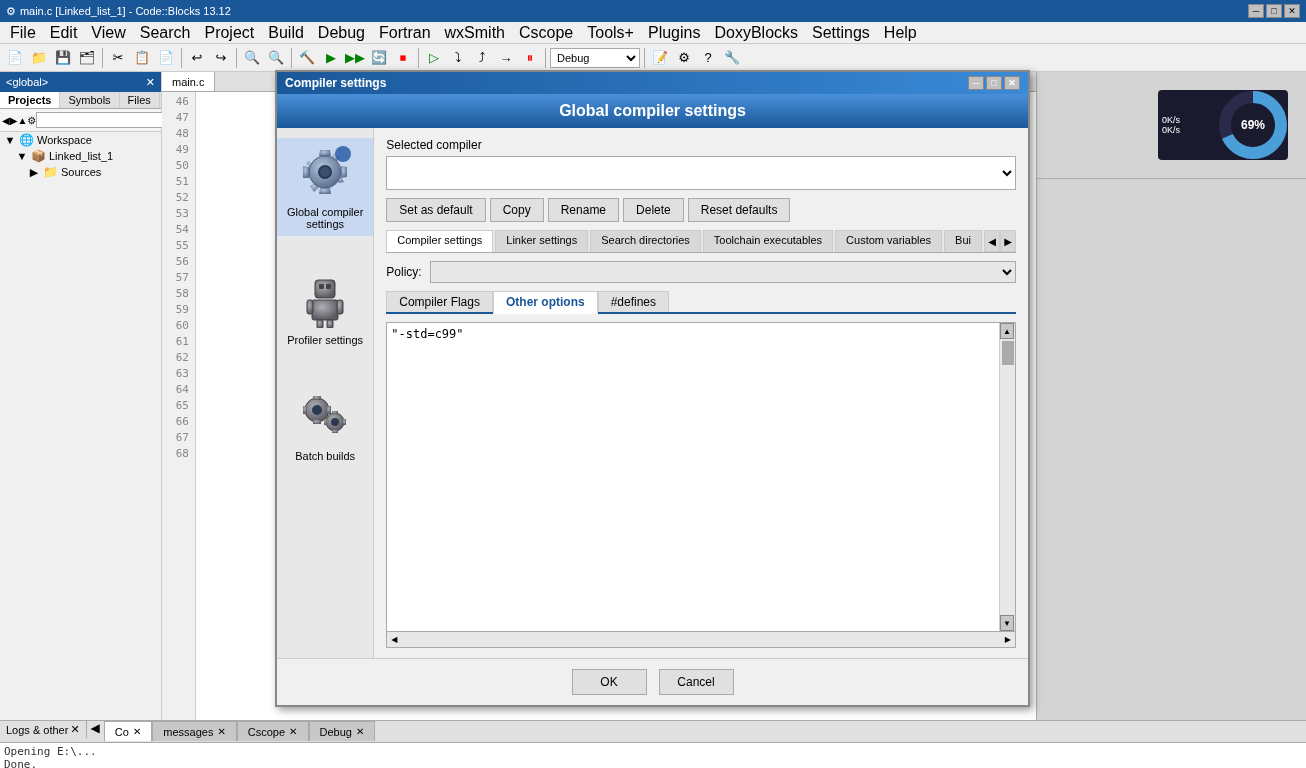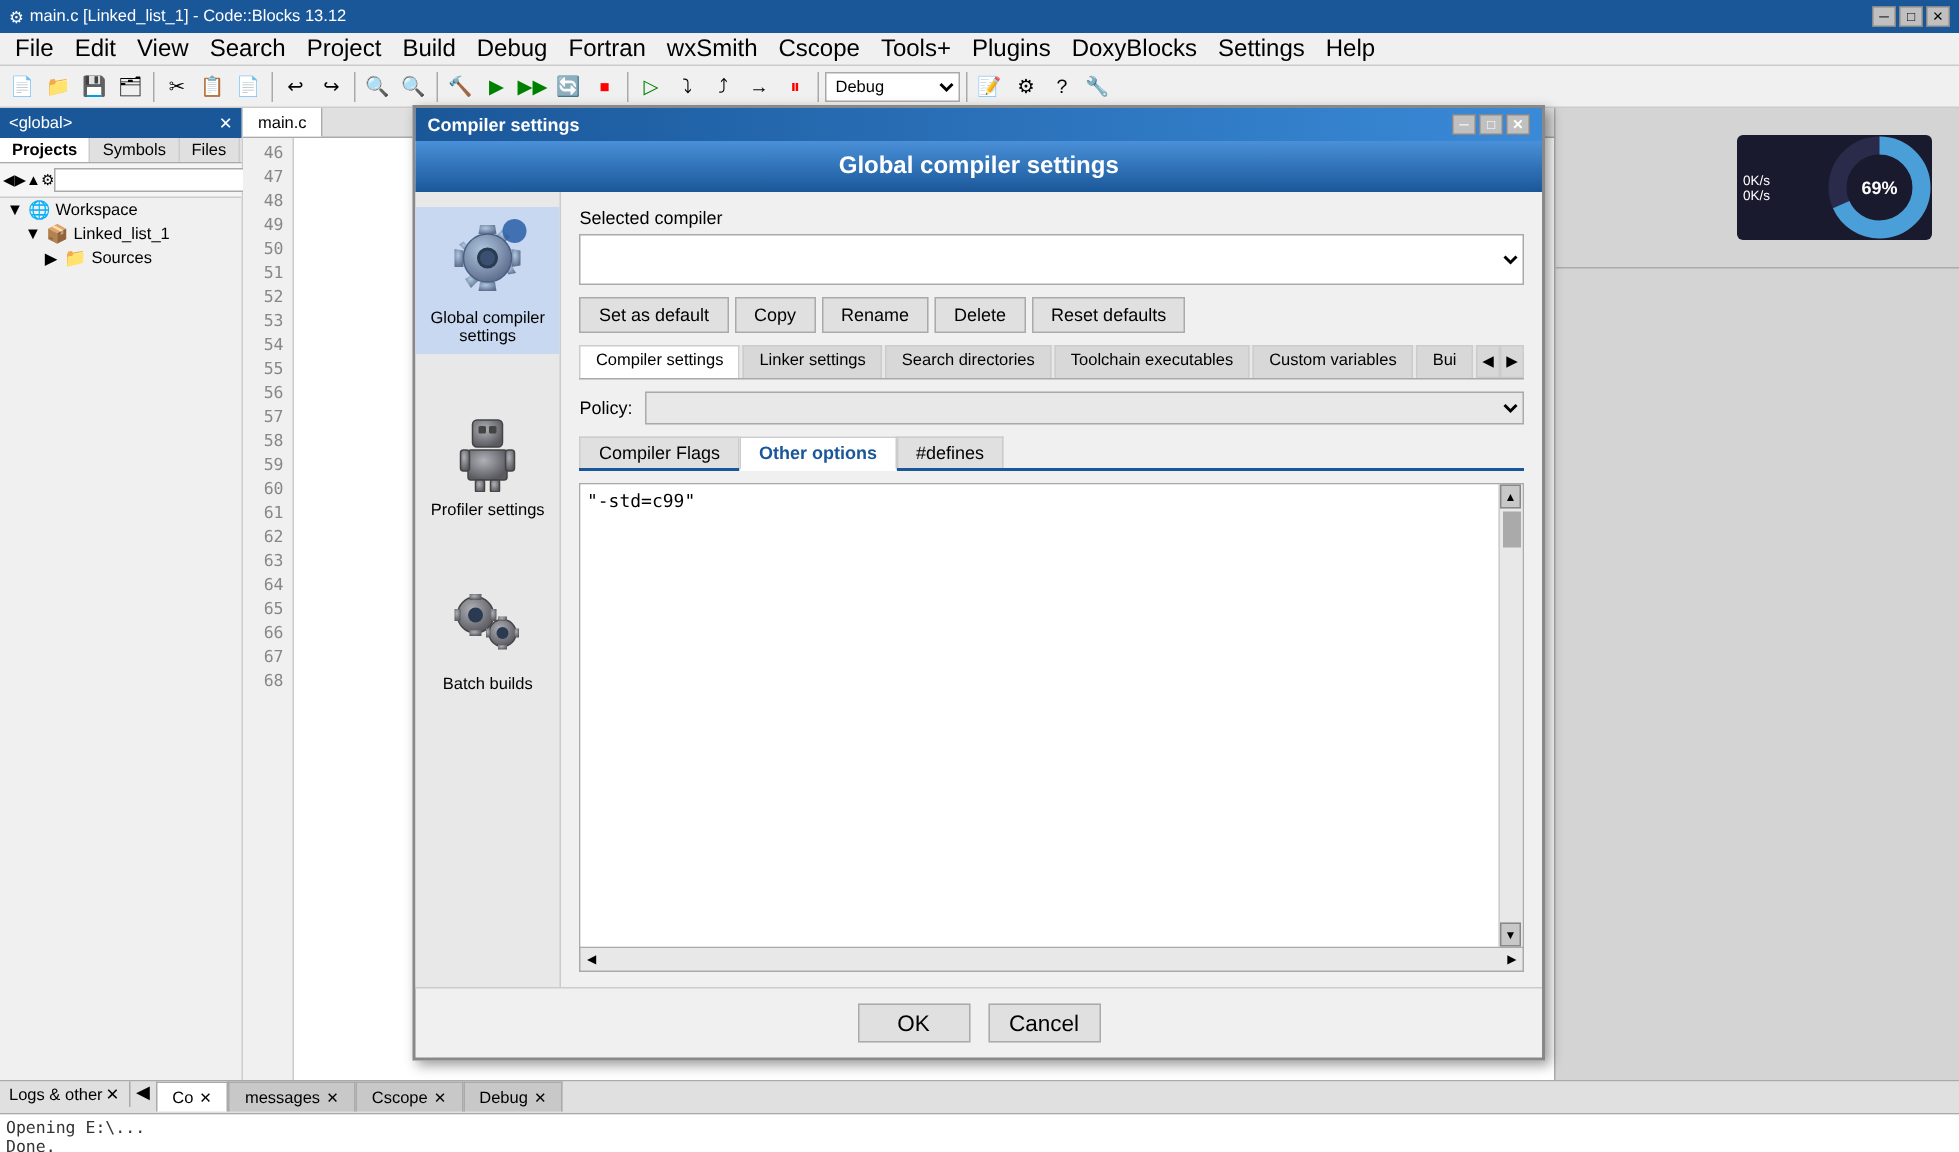--- a/index.html
+++ b/index.html
@@ -449,21 +449,21 @@
     
     .dialog-footer {
       display: flex;
       justify-content: center;
       gap: 12px;
       padding: 10px;
       border-top: 1px solid #ccc;
     }
     .footer-btn {
       width: 75px; height: 26px;
-      font-size: 15px;
+      font-size: 12px;
       background: #e0e0e0;
       border: 1px solid #aaa;
       cursor: pointer;
     }
 
     
     .right-panel-top {
       display: flex;
       justify-content: flex-end;
       padding: 18px;

